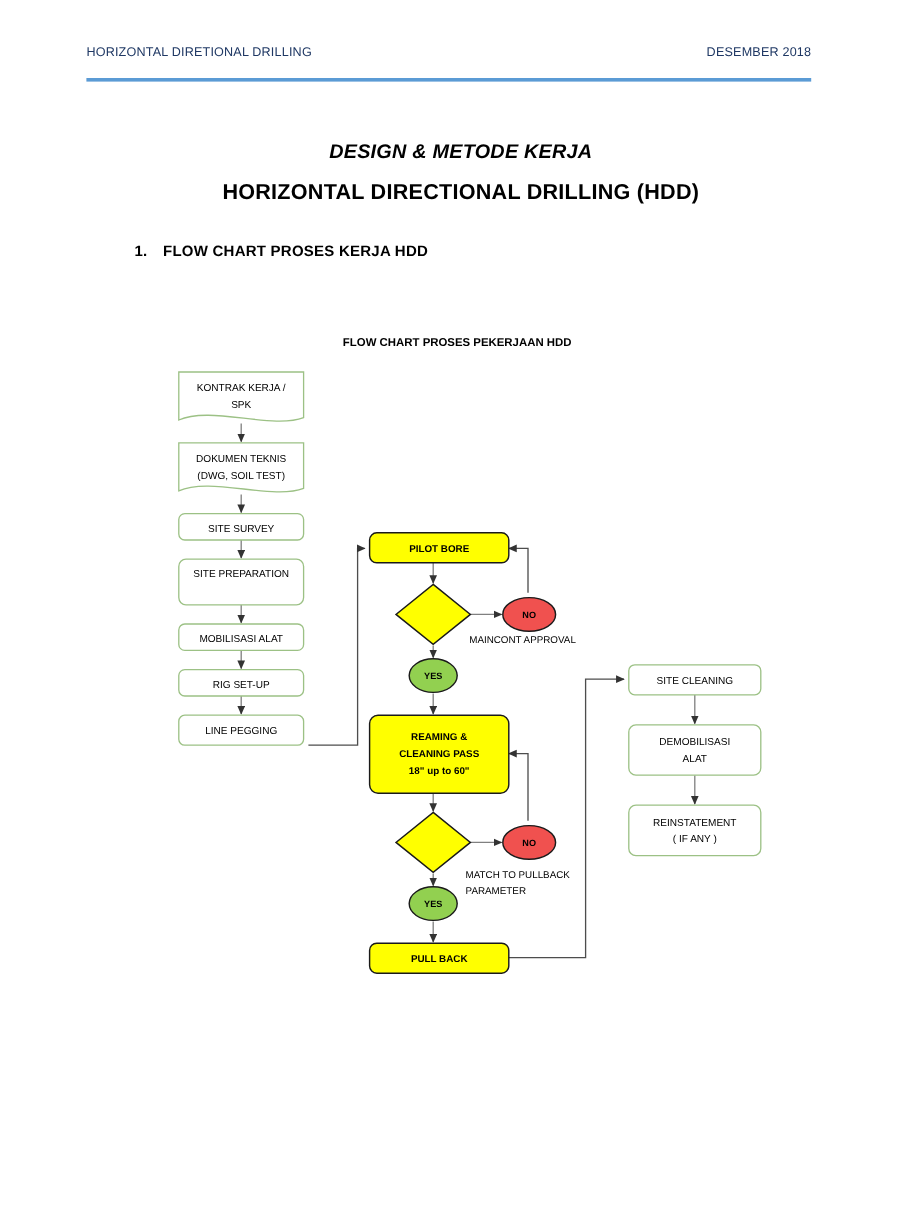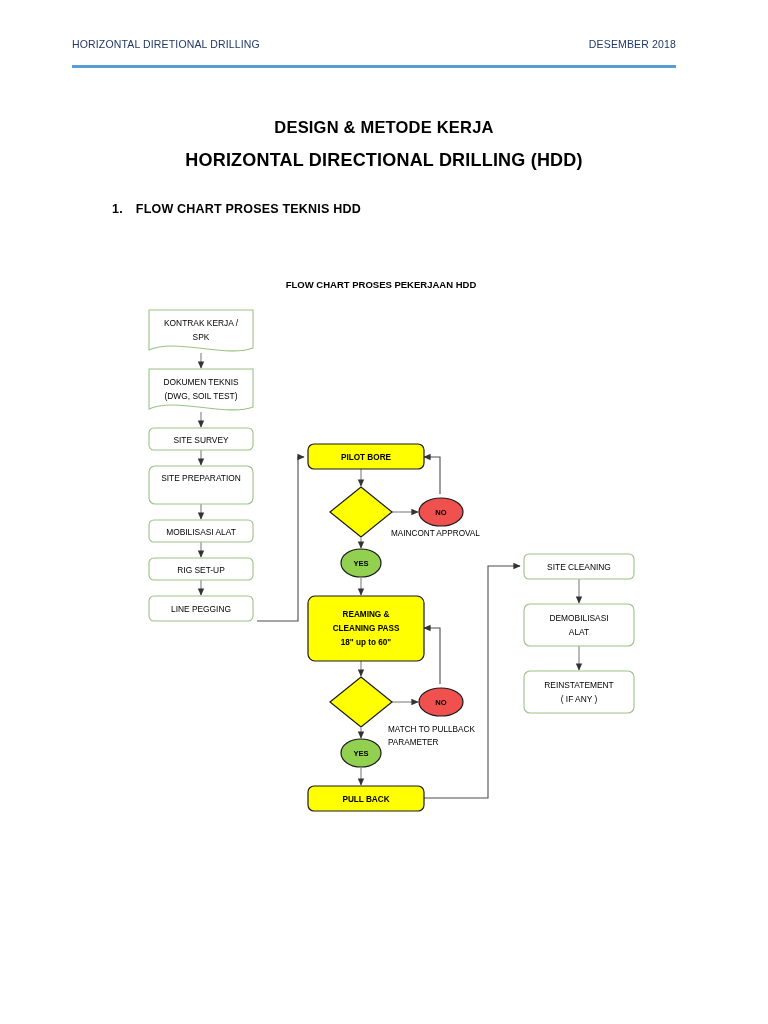--- a/index.html
+++ b/index.html
@@ -51,20 +51,21 @@
     position: absolute;
     width: 768px;
     text-align: center;
     font-weight: bold;
     color: #000;
   }
   .doc-title-1 {
     top: 118px;
     font-size: 16.5px;
     letter-spacing: 0.2px;
+    font-style: italic;
   }
   .doc-title-2 {
     top: 150px;
     font-size: 18px;
     letter-spacing: 0.2px;
   }
 
   .section-heading {
     position: absolute;
     left: 112px;
@@ -167,21 +168,21 @@
     <span class="header-text">HORIZONTAL DIRETIONAL DRILLING</span>
     <span class="header-text">DESEMBER 2018</span>
   </div>
   <div class="header-rule"></div>
 
   <div class="doc-title-1">DESIGN &amp; METODE KERJA</div>
   <div class="doc-title-2">HORIZONTAL DIRECTIONAL DRILLING (HDD)</div>
 
   <div class="section-heading">
     <span>1.</span>
-    <span>FLOW CHART PROSES TEKNIS HDD</span>
+    <span>FLOW CHART PROSES KERJA HDD</span>
   </div>
 
   <div class="chart-wrap">
     <svg width="600" height="640" viewBox="0 0 600 640" xmlns="http://www.w3.org/2000/svg">
       <defs>
         <marker id="arw" markerWidth="7" markerHeight="7" refX="6" refY="3.2" orient="auto">
           <path d="M0,0.3 L6.6,3.2 L0,6.1 z" fill="#333333"></path>
         </marker>
       </defs>
 

